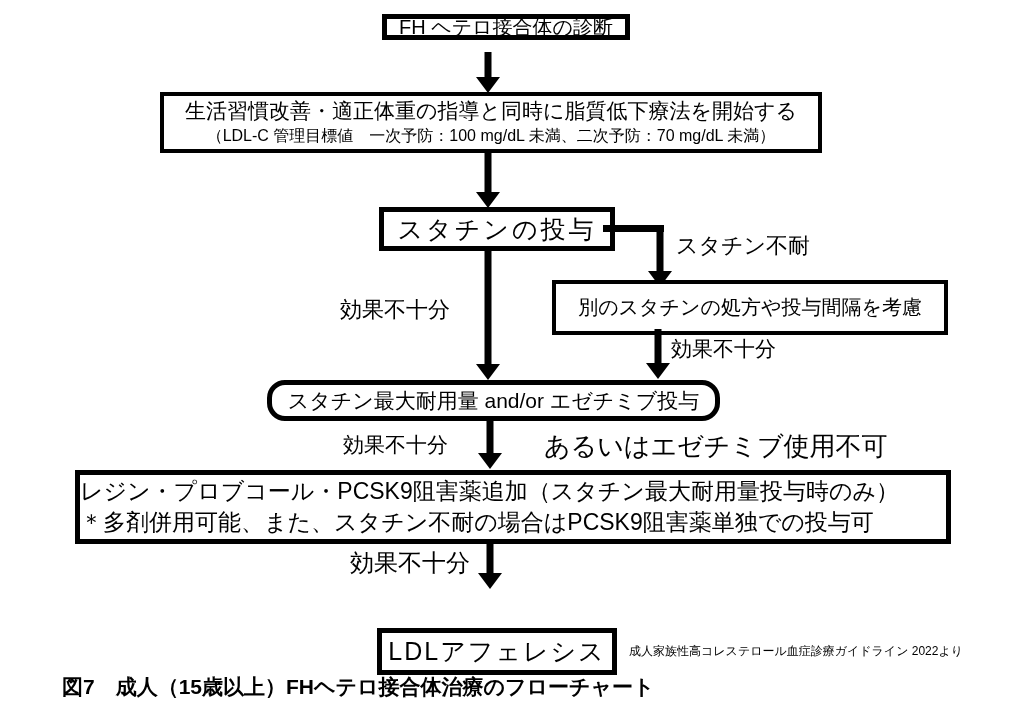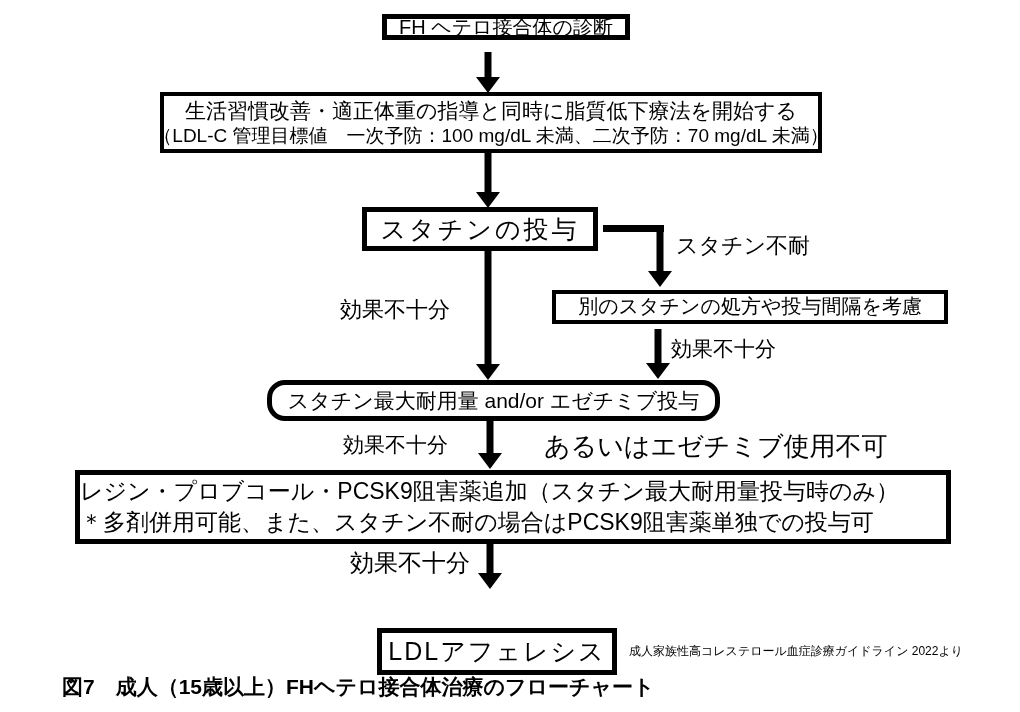--- a/index.html
+++ b/index.html
@@ -25,23 +25,23 @@
     flex-direction: column;
     align-items: center;
     justify-content: center;
     text-align: center;
     white-space: nowrap;
   }
   .box.thin { border-width: 4px; }
   .b1 { left: 362px; top: 14px;  width: 248px; height: 26px; font-size: 20px; margin-left: 20px; }
   .b2 { left: 160px; top: 92px;  width: 662px; height: 61px; }
   .b2 .l1 { font-size: 21px; line-height: 26px; }
-  .b2 .l2 { font-size: 19px; line-height: 24px; }
-  .b3 { left: 362px; top: 207px; width: 236px; height: 44px; font-size: 25px; letter-spacing: 3px; }
-  .b4 { left: 552px; top: 290px; width: 396px; height: 34px; font-size: 20px; justify-content: flex-end; }
+  .b2 .l2 { font-size: 16px; line-height: 24px; }
+  .b3 { left: 379px; top: 207px; width: 236px; height: 44px; font-size: 25px; letter-spacing: 3px; }
+  .b4 { left: 552px; top: 280px; width: 396px; height: 55px; font-size: 20px; }
   .b5 { left: 267px; top: 380px; width: 453px; height: 41px; font-size: 21px; border-radius: 18px; }
   .b6 { left: 75px;  top: 470px; width: 876px; height: 74px;
         align-items: flex-start; text-align: left; }
   .b6 .l1, .b6 .l2 { font-size: 23px; line-height: 31px; }
   .b7 { left: 377px; top: 588px; width: 240px; height: 47px; font-size: 25px; letter-spacing: 2px; margin-top: 40px; }
 
   
   .arrow-v {
     position: absolute;
     width: 24px;

